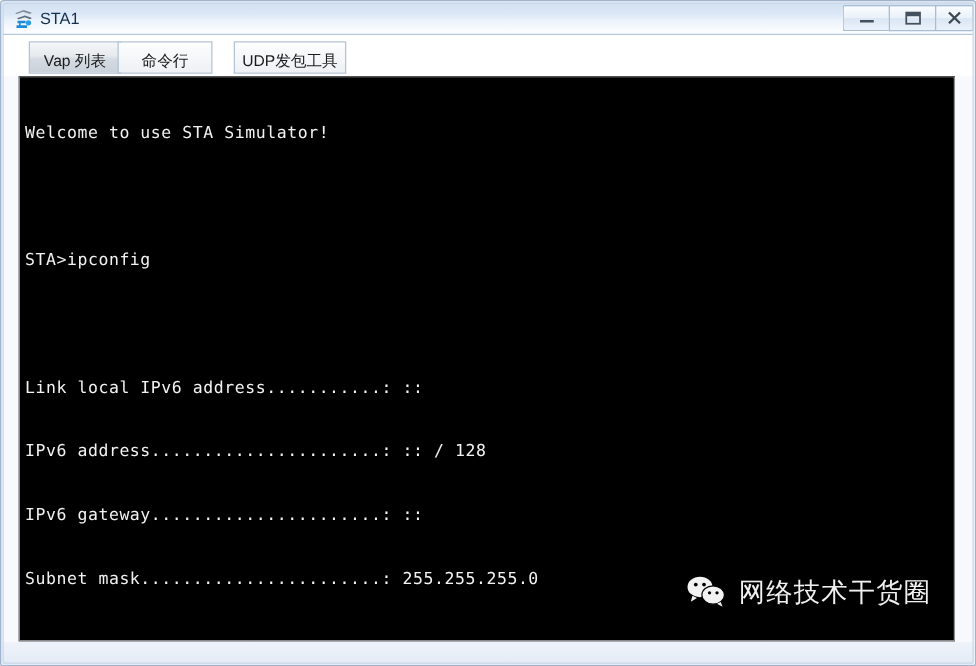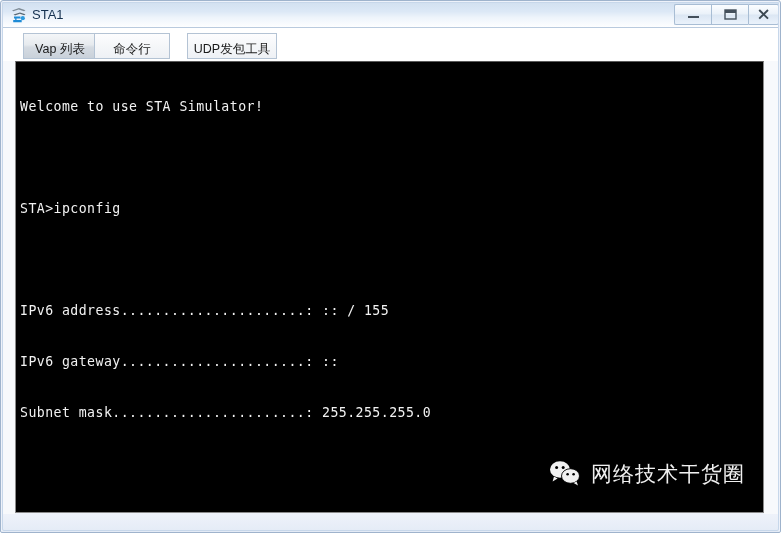--- a/index.html
+++ b/index.html
@@ -233,21 +233,22 @@
       <span>UDP发包工具</span>
     </div>
   </div>
 
   <div id="terminal-wrap">
     <div id="terminal">
       <div class="tline">Welcome to use STA Simulator!</div>
       <div class="tline"></div>
       <div class="tline">STA&gt;ipconfig</div>
       <div class="tline"></div>
-      <div class="tline">IPv6 address......................: :: / 155</div>
+      <div class="tline">Link local IPv6 address...........: ::</div>
+      <div class="tline">IPv6 address......................: :: / 128</div>
       <div class="tline">IPv6 gateway......................: ::</div>
       <div class="tline">Subnet mask.......................: 255.255.255.0</div>
       
       
       
       
       
     </div>
 
     <div id="watermark">

